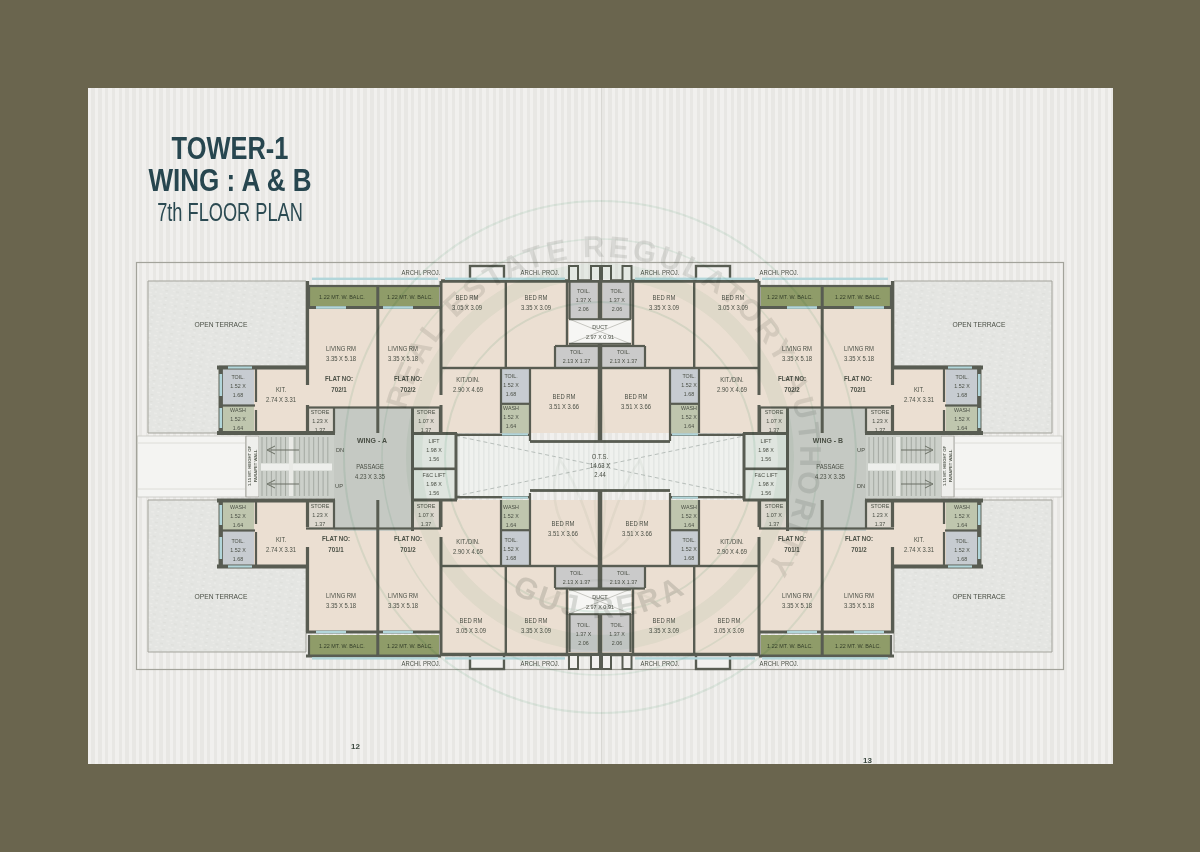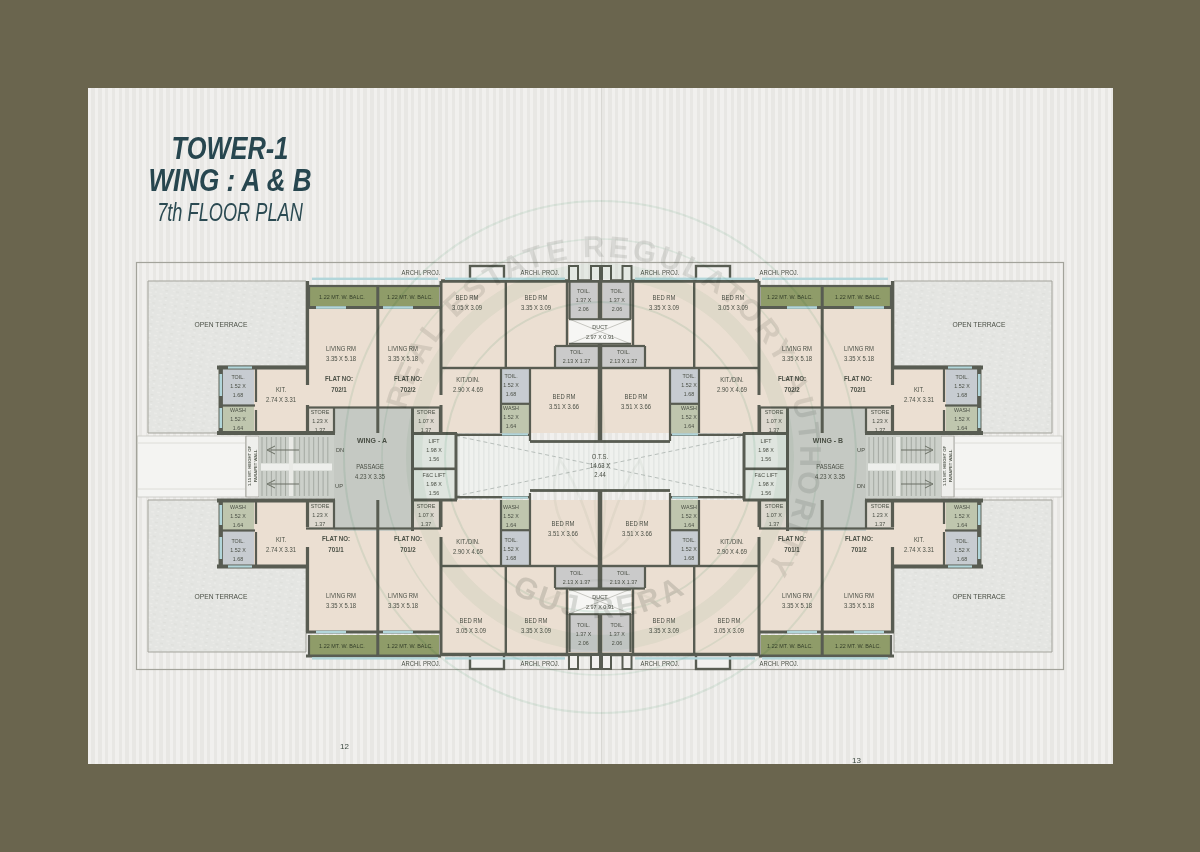--- a/index.html
+++ b/index.html
@@ -1,24 +1,24 @@
 <!DOCTYPE html>
 <html><head><meta charset="utf-8">
 <style>
 html,body{margin:0;padding:0;}
 body{width:1200px;height:852px;background:#6a654e;position:relative;overflow:hidden;
  font-family:"Liberation Sans",sans-serif;}
 .page{position:absolute;left:88px;top:88px;width:1025px;height:676px;
  background:repeating-linear-gradient(90deg,#f1f0ee 0px,#f1f0ee 3.4px,#e8e7e4 3.4px,#e8e7e4 6.8px);}
 .fold{position:absolute;left:601px;top:88px;width:1px;height:676px;background:#d9d8d4;}
-.title{position:absolute;left:110px;top:133px;width:240px;text-align:center;color:#27464f;font-style:italic;}
+.title{position:absolute;left:110px;top:133px;width:240px;text-align:center;color:#27464f;}
 .t1{font-size:31px;font-weight:bold;transform:scaleX(0.82);letter-spacing:0px;line-height:1.0;}
 .t2{font-size:31px;font-weight:bold;transform:scaleX(0.84);line-height:1.1;}
 .t3{font-size:26px;font-weight:normal;transform:scaleX(0.70);line-height:1.12;color:#2b4a52;}
-.pgno{position:absolute;font-size:8px;color:#3d4a41;font-weight:normal;}
+.pgno{position:absolute;font-size:8px;color:#3d4a41;font-weight:bold;margin-left:11px;}
 svg{position:absolute;left:0;top:0;}
 </style></head>
 <body>
 
 <div class="page"></div>
 
 <div class="fold"></div>
 
 <div class="title">
     <div class="t1">TOWER-1</div>

